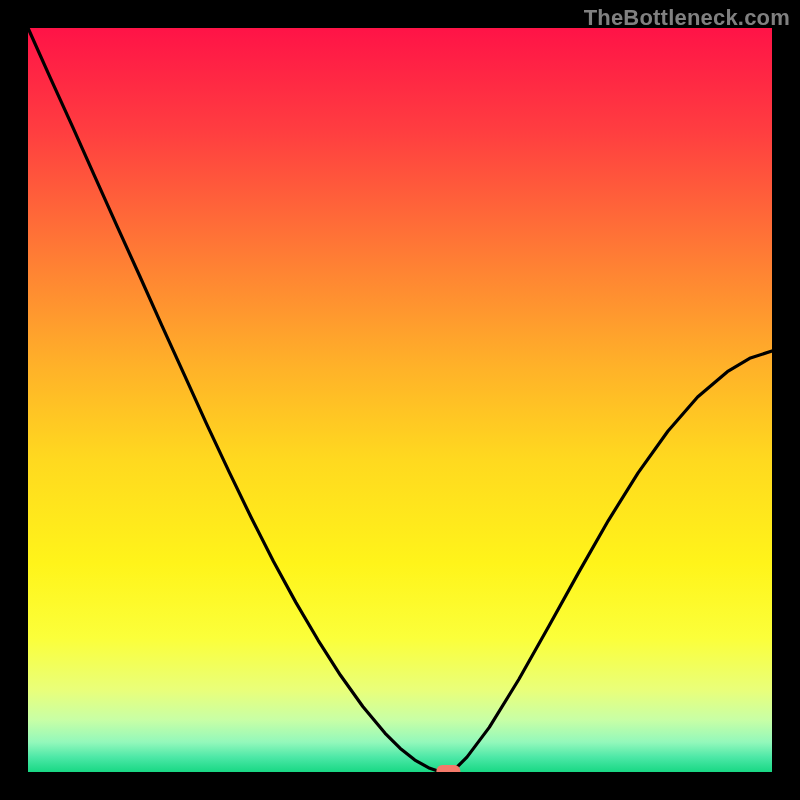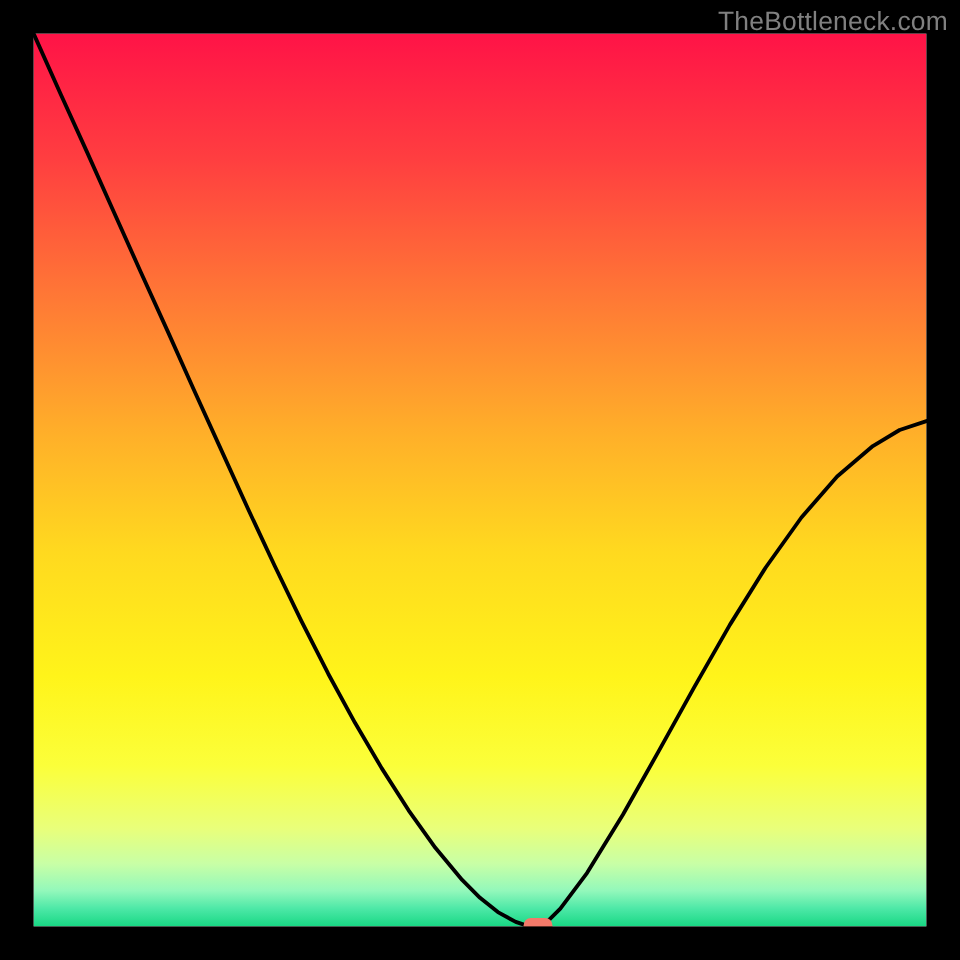--- a/index.html
+++ b/index.html
@@ -11,21 +11,21 @@
   .chart-wrap {
     position: relative;
     width: 800px;
     height: 800px;
   }
   .attribution {
     position: absolute;
     top: 5px;
     right: 10px;
     font-size: 22px;
-    font-weight: 400;
+    font-weight: 700;
     color: #808080;
     letter-spacing: 0.2px;
     z-index: 10;
   }
   svg {
     display: block;
   }
 </style>
 </head>
 <body>

